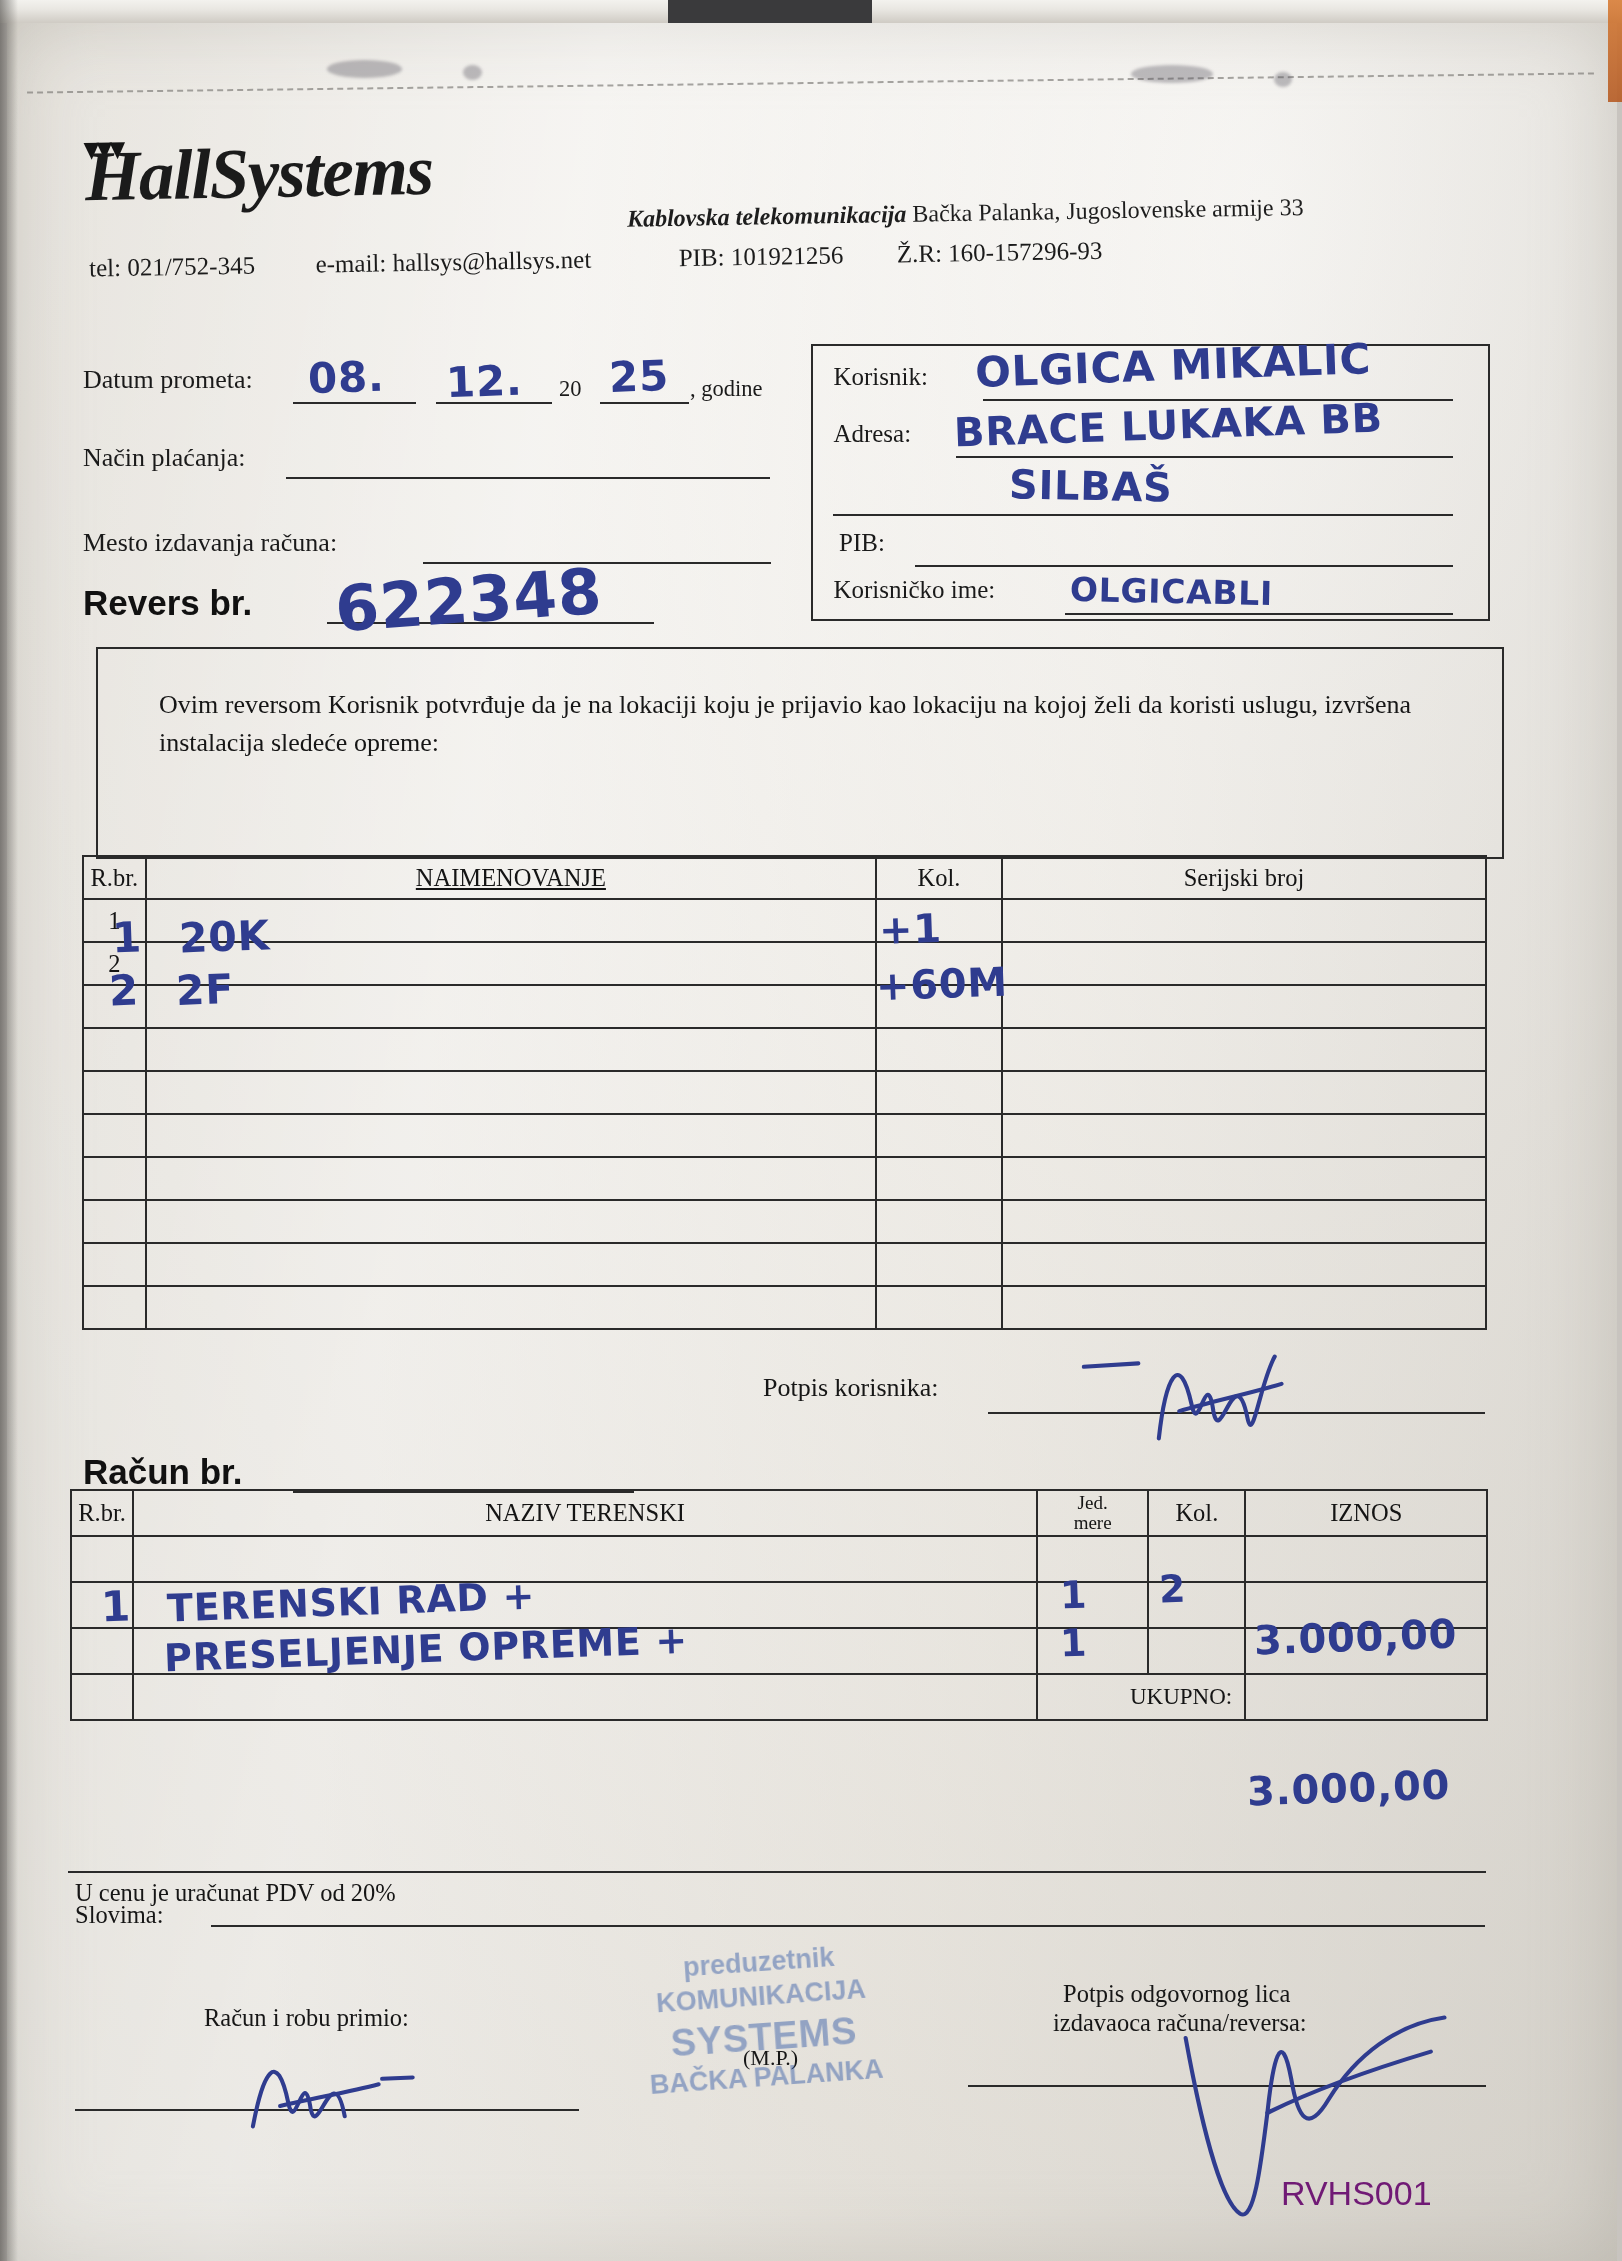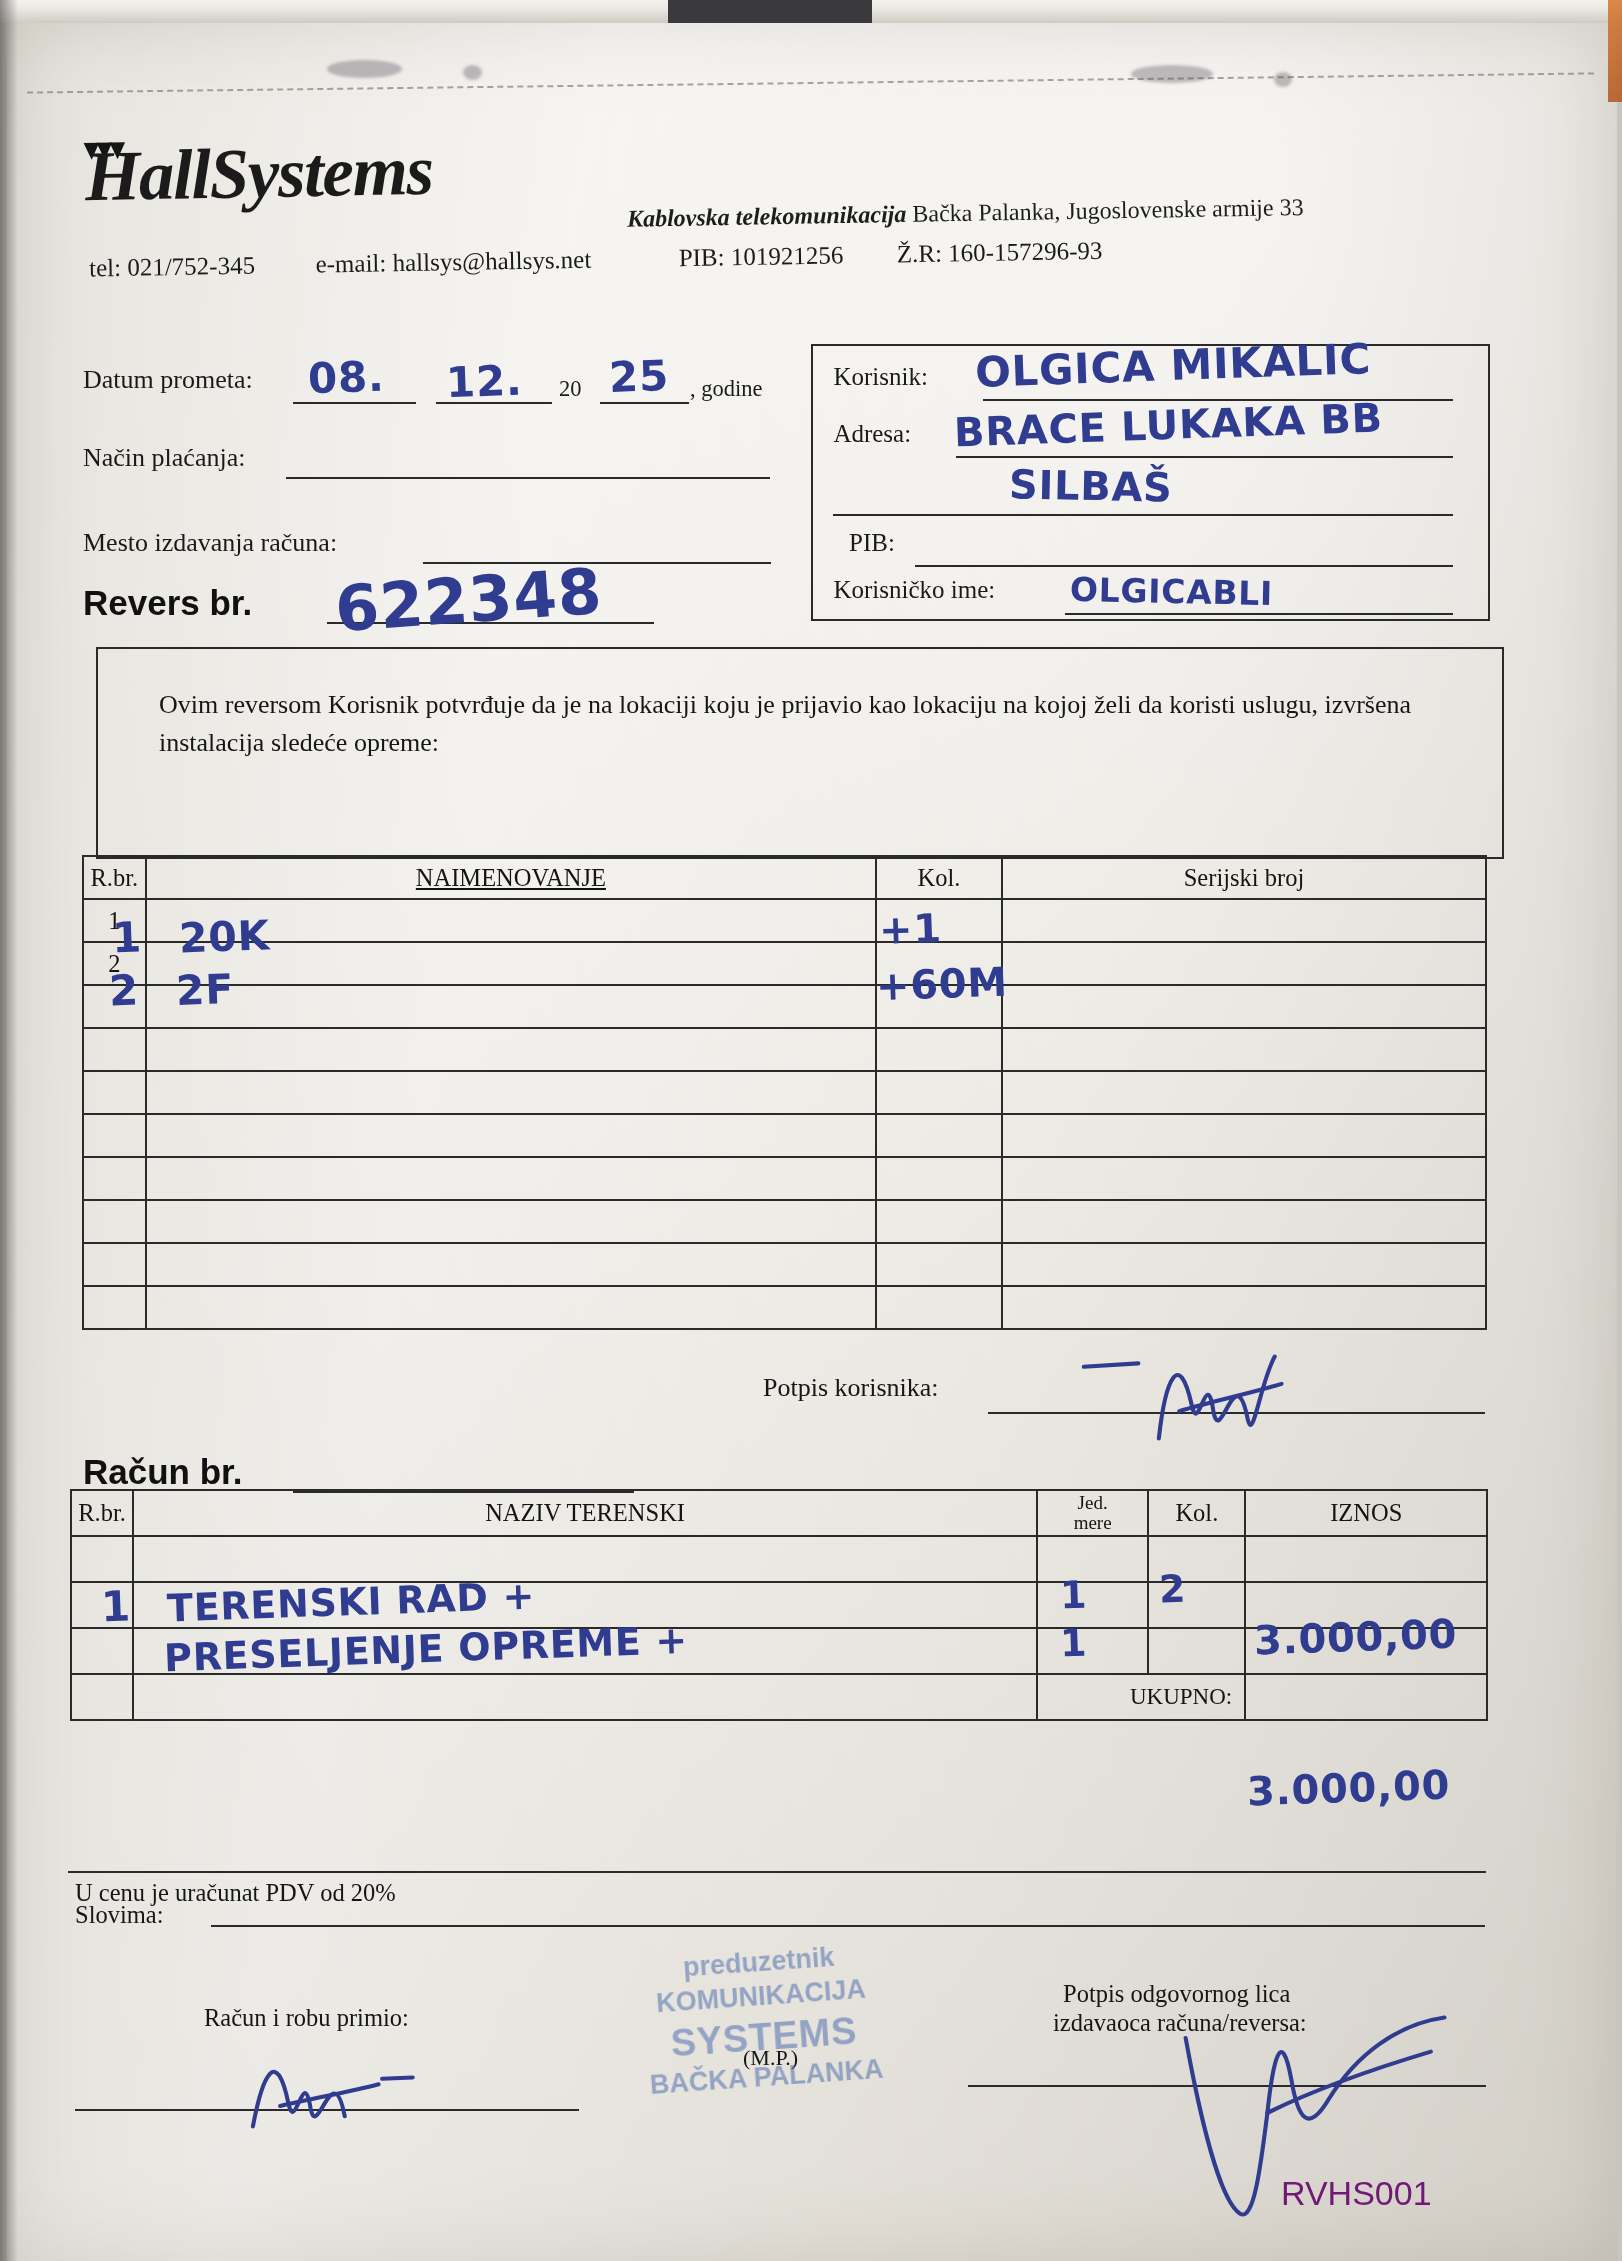--- a/index.html
+++ b/index.html
@@ -270,21 +270,21 @@
     <div class="hw r-4" style="left:335px; top:564px; font-size:63px;">622348</div>
 
     <div class="kbox">
       <div class="fld" style="left:20.4px; top:17px;">Korisnik:</div>
       <div class="rule" style="left:170px; top:53px; width:470px;"></div>
 
       <div class="fld" style="left:20.4px; top:74px;">Adresa:</div>
       <div class="rule" style="left:143px; top:110px; width:497px;"></div>
       <div class="rule" style="left:20.4px; top:168px; width:620px;"></div>
 
-      <div class="fld" style="left:36px; top:183px;">PIB:</div>
+      <div class="fld" style="left:26px; top:183px;">PIB:</div>
       <div class="rule" style="left:102px; top:219px; width:538px;"></div>
 
       <div class="fld" style="left:20.4px; top:230px;">Korisničko ime:</div>
       <div class="rule" style="left:252px; top:267px; width:388px;"></div>
     </div>
 
     <div class="hw r-2" style="left:975px; top:341px; font-size:42px;">OLGICA MIKALIC</div>
     <div class="hw r-2" style="left:954px; top:402px; font-size:40px;">BRACE LUKAKA BB</div>
     <div class="hw r1" style="left:1009px; top:463px; font-size:40px;">SILBAŠ</div>
     <div class="hw r1" style="left:1070px; top:572px; font-size:33px;">OLGICABLI</div>

